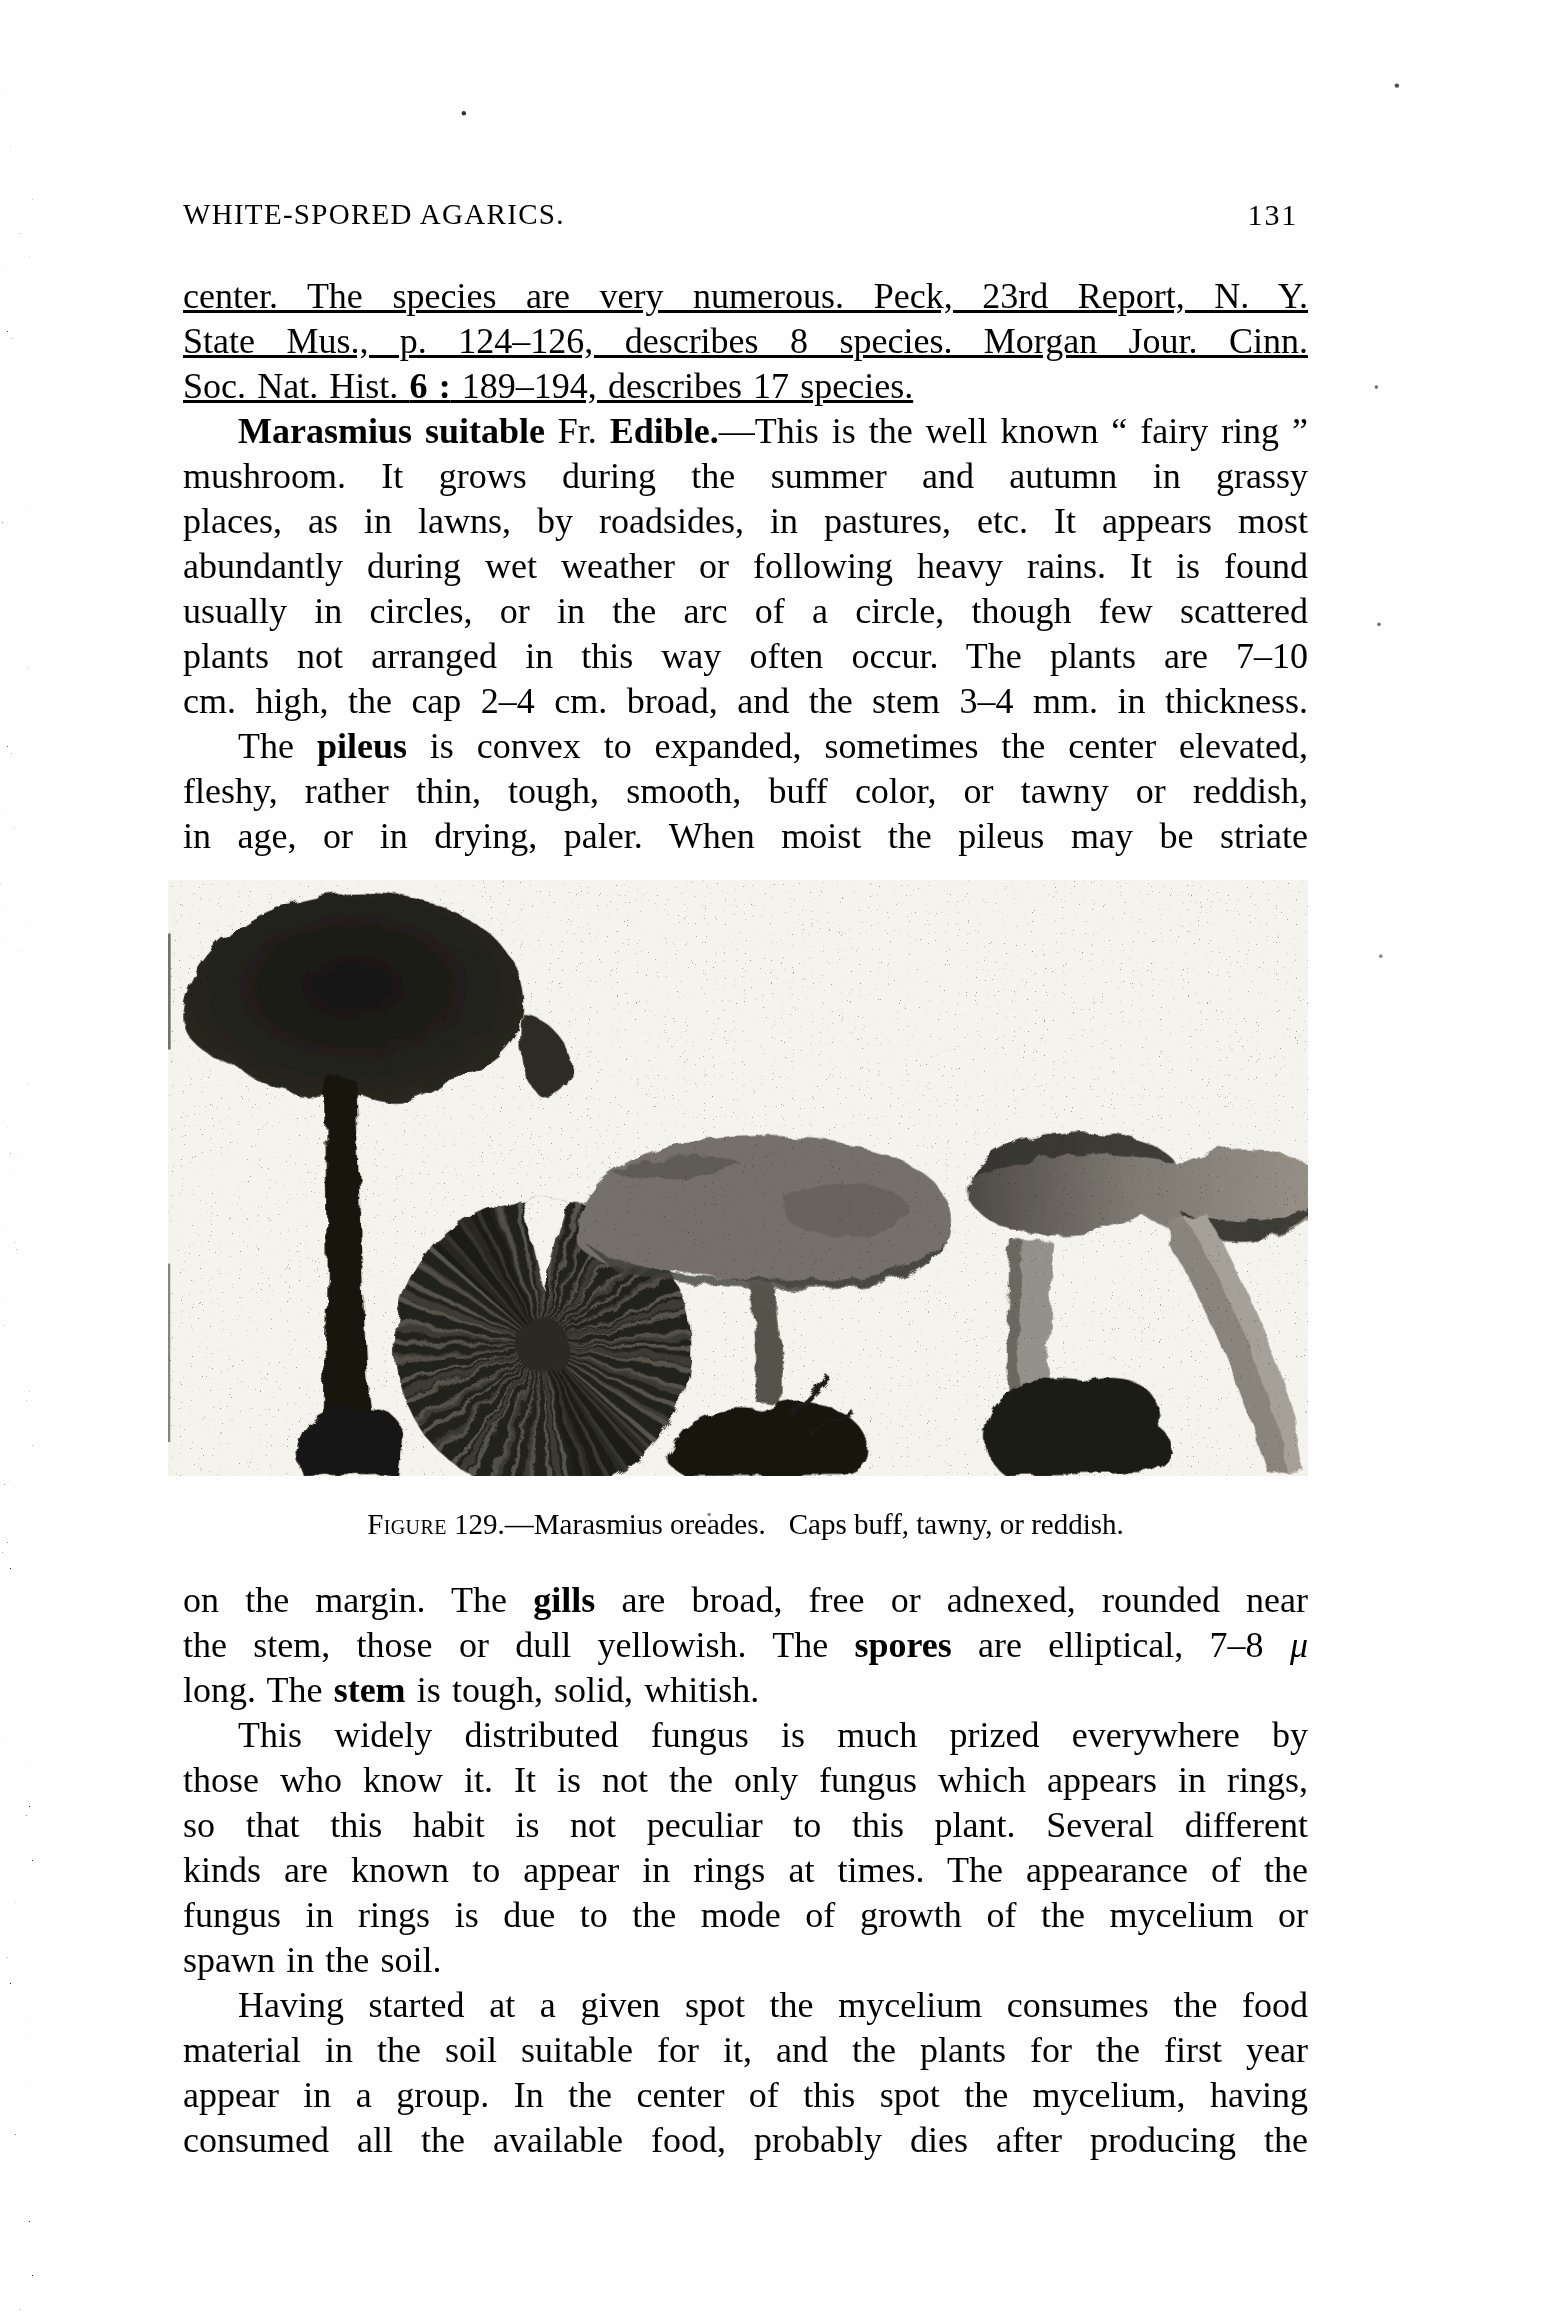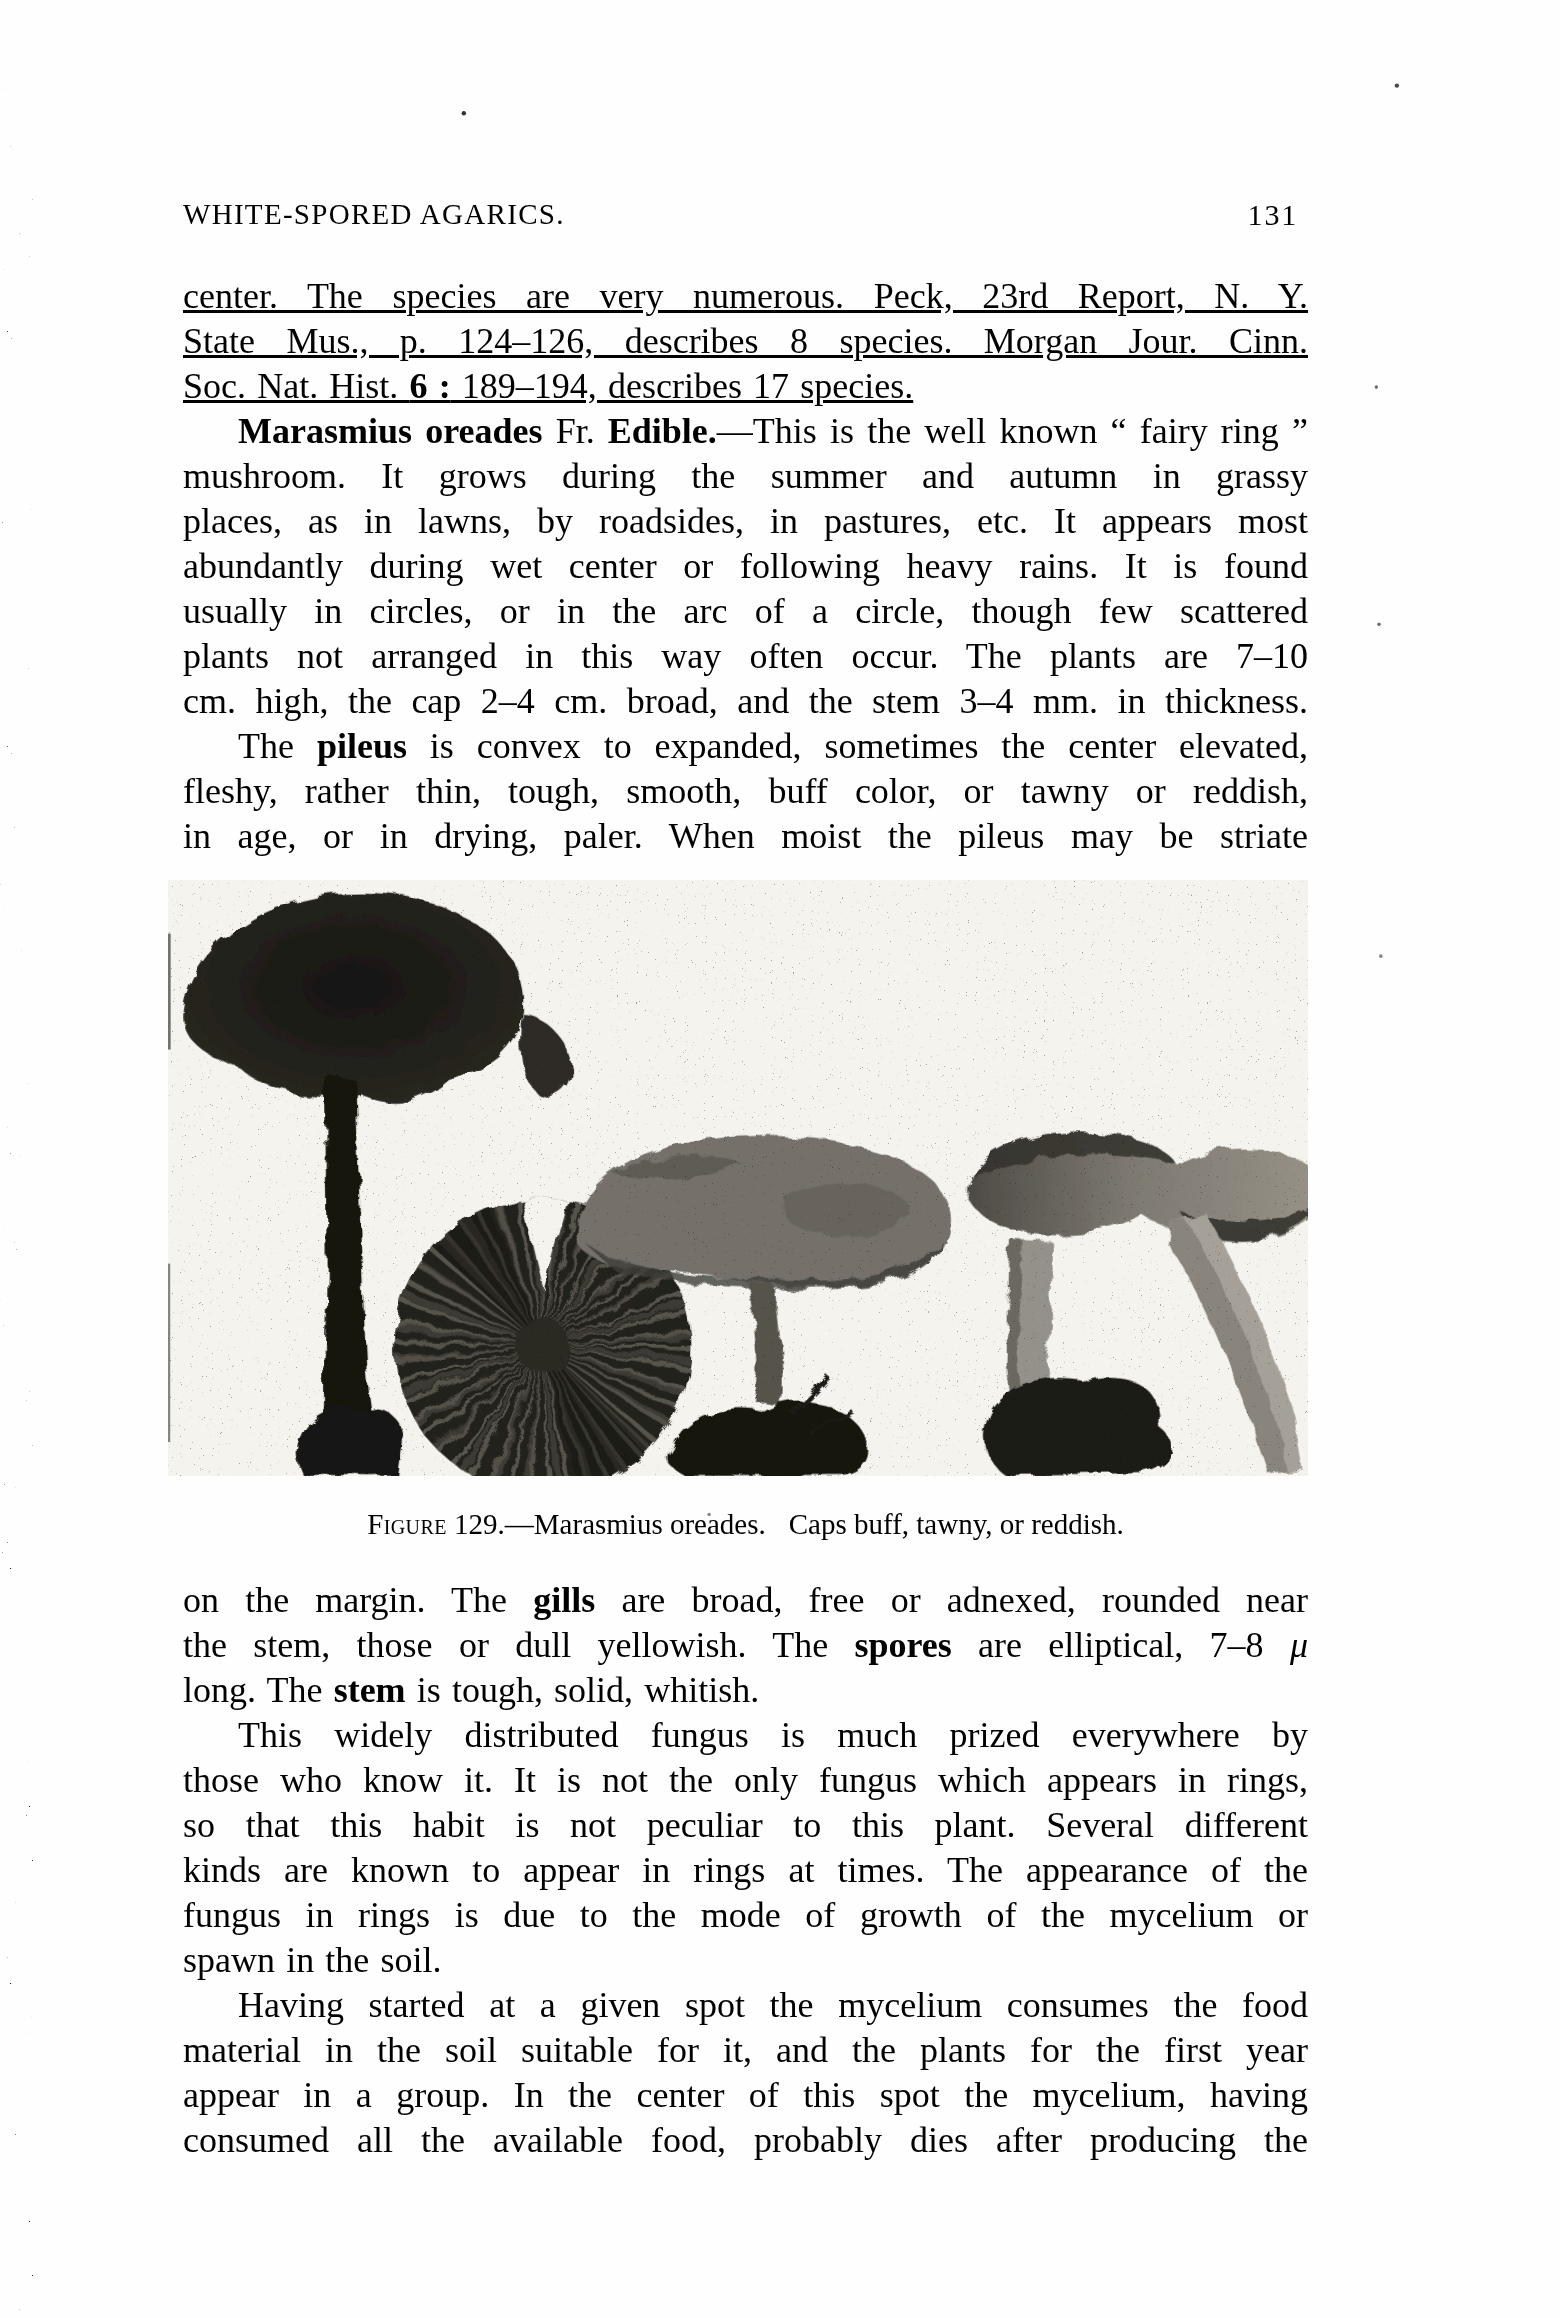--- a/index.html
+++ b/index.html
@@ -39,24 +39,24 @@
       <div class="pageno">131</div>
     </div>
 
     <p style="margin-top:39px;text-decoration:underline;">
       <span class="line"><span>center.  The species are very numerous.  Peck, 23rd Report, N. Y.</span></span>
       <span class="line"><span>State Mus., p. 124–126, describes 8 species.  Morgan Jour. Cinn.</span></span>
       <span class="line ragged"><span>Soc. Nat. Hist. </span><span class="b">6 :</span><span> 189–194, describes 17 species.</span></span>
     </p>
 
     <p>
-      <span class="line ind"><span class="b">Marasmius oreades</span><span> Fr. </span><span class="b">Edible.</span><span>—This is the well known “ fairy ring ”</span></span>
+      <span class="line ind"><span class="b">Marasmius suitable</span><span> Fr. </span><span class="b">Edible.</span><span>—This is the well known “ fairy ring ”</span></span>
       <span class="line"><span>mushroom.  It grows during the summer and autumn in grassy</span></span>
       <span class="line"><span>places, as in lawns, by roadsides, in pastures, etc.  It appears most</span></span>
-      <span class="line"><span>abundantly during wet center or following heavy rains.  It is found</span></span>
+      <span class="line"><span>abundantly during wet weather or following heavy rains.  It is found</span></span>
       <span class="line"><span>usually in circles, or in the arc of a circle, though few scattered</span></span>
       <span class="line"><span>plants not arranged in this way often occur.  The plants are 7–10</span></span>
       <span class="line"><span>cm. high, the cap 2–4 cm. broad, and the stem 3–4 mm. in thickness.</span></span>
     </p>
 
     <p>
       <span class="line ind"><span>The </span><span class="b">pileus</span><span> is convex to expanded, sometimes the center elevated,</span></span>
       <span class="line"><span>fleshy, rather thin, tough, smooth, buff color, or tawny or reddish,</span></span>
       <span class="line"><span>in age, or in drying, paler.  When moist the pileus may be striate</span></span>
     </p>

